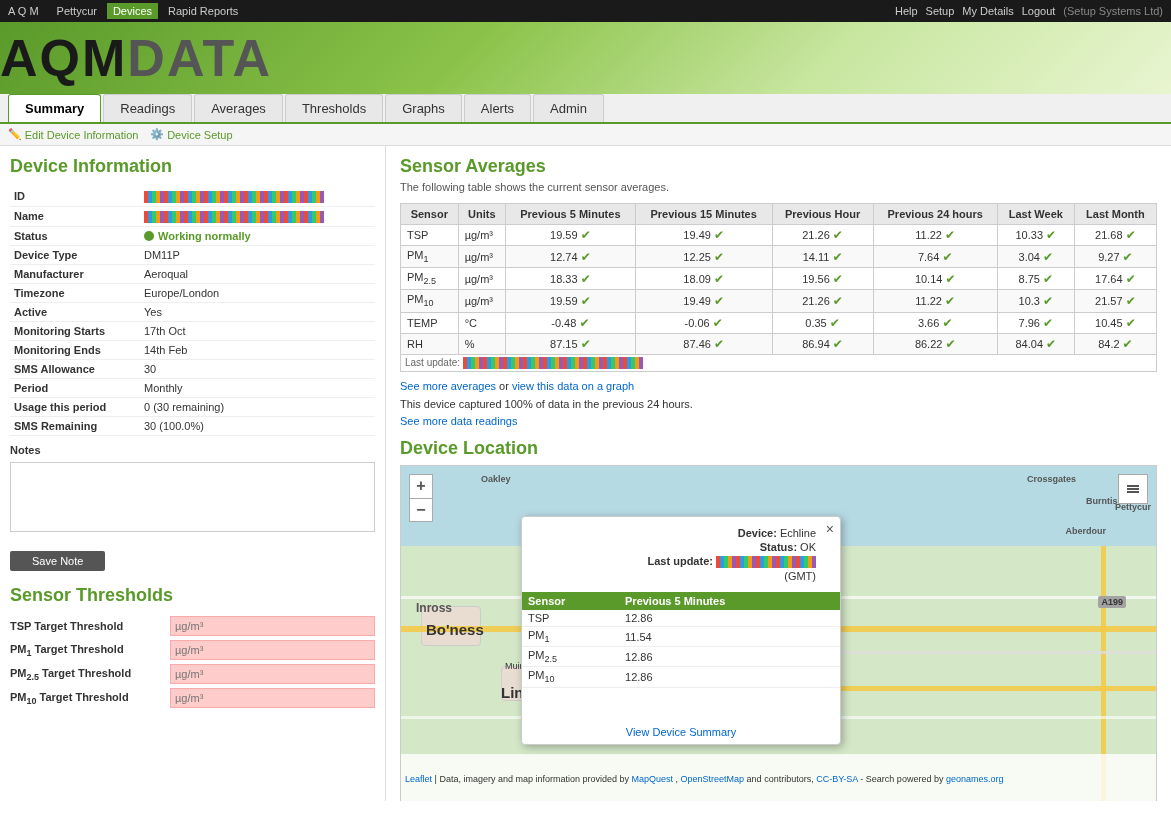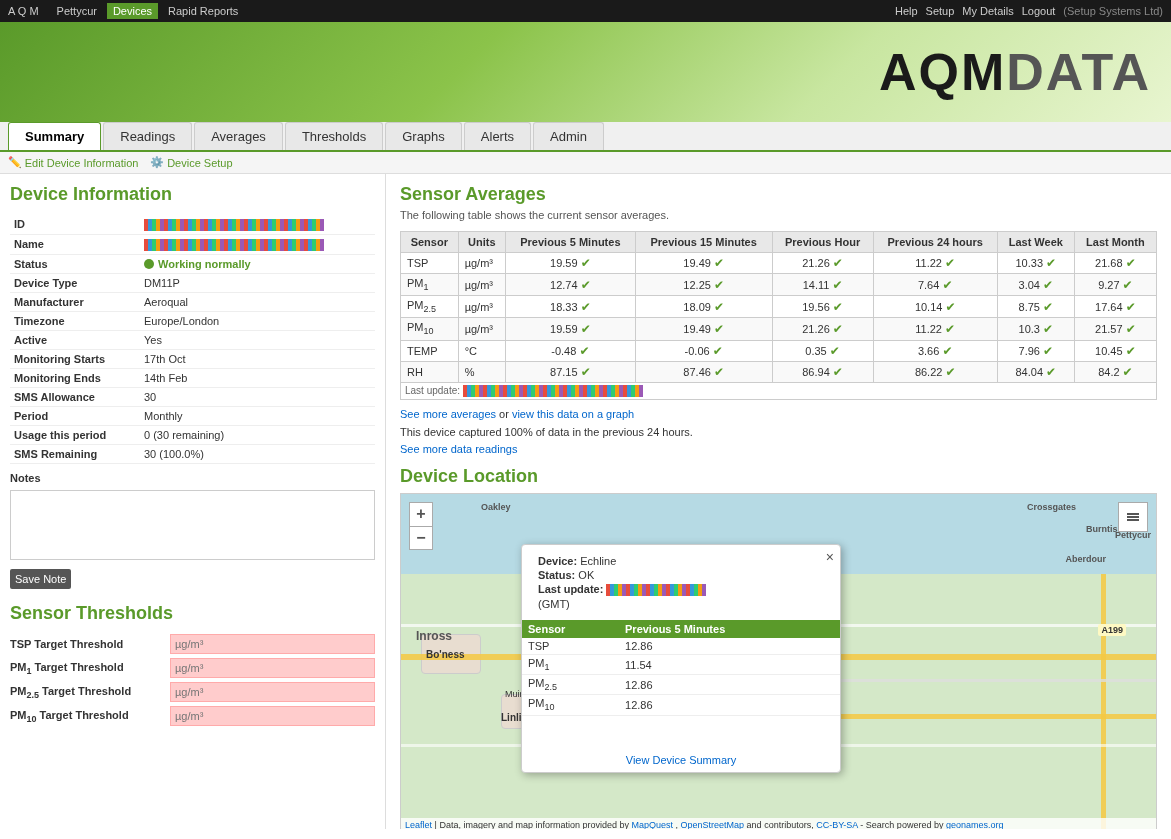--- a/index.html
+++ b/index.html
@@ -18,24 +18,23 @@
     .top-nav-brand { color: #ccc; font-size: 11px; margin-right: 8px; }
     .top-nav-link { color: #ccc; font-size: 11px; text-decoration: none; padding: 2px 6px; }
     .top-nav-link.active { background: #5a9a2a; color: white; }
     .top-nav-right { display: flex; gap: 8px; align-items: center; }
     .top-nav-right a { color: #ccc; font-size: 11px; text-decoration: none; }
     .top-nav-right span { color: #888; font-size: 11px; }
 
     
     .header {
       background: linear-gradient(135deg, #5a9a2a 0%, #8bc34a 40%, #c8e6a0 70%, #e8f5d0 100%);
-      height: 100px;
+      height: 72px;
       display: flex;
       align-items: center;
-      justify-content: flex-end;
       padding-right: 20px;
       position: relative;
     }
     .logo-text {
       font-size: 52px;
       font-weight: bold;
       color: #1a1a1a;
       letter-spacing: 2px;
     }
     .logo-text .data-part { color: #555; }
@@ -120,25 +119,25 @@
       border: 1px solid #ccc;
       margin-top: 4px;
       resize: none;
       font-size: 11px;
     }
 
     .save-btn {
       background: #555;
       color: white;
       border: none;
-      padding: 4px 5px;
+      padding: 4px 22px;
       font-size: 11px;
       cursor: pointer;
       border-radius: 2px;
-      margin-top: 6px;
+      margin-top: 16px;
     }
 
     
     .thresholds-section { margin-top: 14px; }
     .threshold-row { display: flex; align-items: center; margin-bottom: 4px; }
     .threshold-label { font-size: 11px; font-weight: bold; width: 160px; }
     .threshold-input {
       flex: 1;
       background: #ffcccc;
       border: 1px solid #ffaaaa;
@@ -271,33 +270,33 @@
       font-size: 11px;
     }
     .popup-close {
       position: absolute;
       top: 4px;
       right: 6px;
       cursor: pointer;
       color: #555;
       font-size: 14px;
     }
-    .popup-header { padding: 8px 24px 4px 16px; }
+    .popup-header { padding: 8px 24px 4px 16px; text-align: right; }
     .popup-header p { margin: 2px 0; }
     .popup-table { width: 100%; border-collapse: collapse; margin-top: 4px; }
     .popup-table th { background: #5a9a2a; color: white; padding: 3px 6px; text-align: left; }
     .popup-table td { padding: 2px 6px; border-bottom: 1px solid #eee; }
     .popup-footer { padding: 6px 8px; text-align: center; margin-top: 32px; }
     .popup-footer a { color: #0066cc; text-decoration: none; font-size: 11px; }
 
     
     .map-attribution {
       background: rgba(255,255,255,0.8);
       font-size: 9px;
-      padding: 2px 4px;
+      padding: 20px 4px;
       position: absolute;
       bottom: 0;
       left: 0;
       right: 0;
       z-index: 10;
     }
     .map-attribution a { color: #0066cc; text-decoration: none; }
 
     
     .map-marker {
@@ -339,21 +338,21 @@
     }
     .map-town {
       position: absolute;
       background: #e8ddd0;
       border: 1px solid #ccc;
     }
 
     
     .map-label {
       position: absolute;
-      font-size: 10px;
+      font-size: 15px;
       color: #333;
       font-weight: bold;
       white-space: nowrap;
     }
   </style>
 </head>
 <body>
 
 <div class="top-nav">
   <div class="top-nav-left">
@@ -612,21 +611,21 @@
         <div style="position:absolute; top:130px; left:0; right:0; height:3px; background:#fff; opacity:0.7;"></div>
         <div style="position:absolute; top:220px; left:350px; right:0; height:5px; background:#f4c842; opacity:0.85;"></div>
         <div style="position:absolute; top:80px; right:50px; height:260px; width:5px; background:#f4c842; opacity:0.85;"></div>
         <div style="position:absolute; top:250px; left:0; right:0; height:3px; background:#fff; opacity:0.6;"></div>
         <div style="position:absolute; top:185px; left:200px; right:0; height:3px; background:#ddd; opacity:0.8;"></div>
 
         <div class="map-label" style="top:155px; left:25px;">Bo'ness</div>
         <div class="map-label" style="top:218px; left:100px;">Linlithgow</div>
         <div class="map-label" style="top:195px; left:60px; font-weight:normal; font-size:9px;margin-left:44px;">Muirhouse</div>
         <div class="map-label" style="top:225px; left:370px; background:#f4c842; padding:1px 3px; border-radius:2px; font-size:9px;">M90</div>
-        <div class="map-label" style="top:130px; right:30px; background:#fef9c3; padding:1px 3px; border-radius:2px; font-size:9px;">A199</div>
+        <div class="map-label" style="top:130px; right:30px; background:#a3a3a3; padding:1px 3px; border-radius:2px; font-size:9px;">A199</div>
         <div class="map-label" style="top:256px; left:280px; background:#f4c842; padding:1px 3px; border-radius:2px; font-size:9px;">A9</div>
 
         <div class="map-label" style="top:8px; left:80px; font-size:9px; color:#555;">Oakley</div>
 
         <div class="map-label" style="top:8px; right:80px; font-size:9px; color:#555;">Crossgates</div>
 
         <div class="map-label" style="top:30px; right:20px; font-size:9px; color:#555;">Burntisland</div>
 
         <div class="map-label" style="top:60px; right:50px; font-size:9px; color:#555;">Aberdour</div>
 

